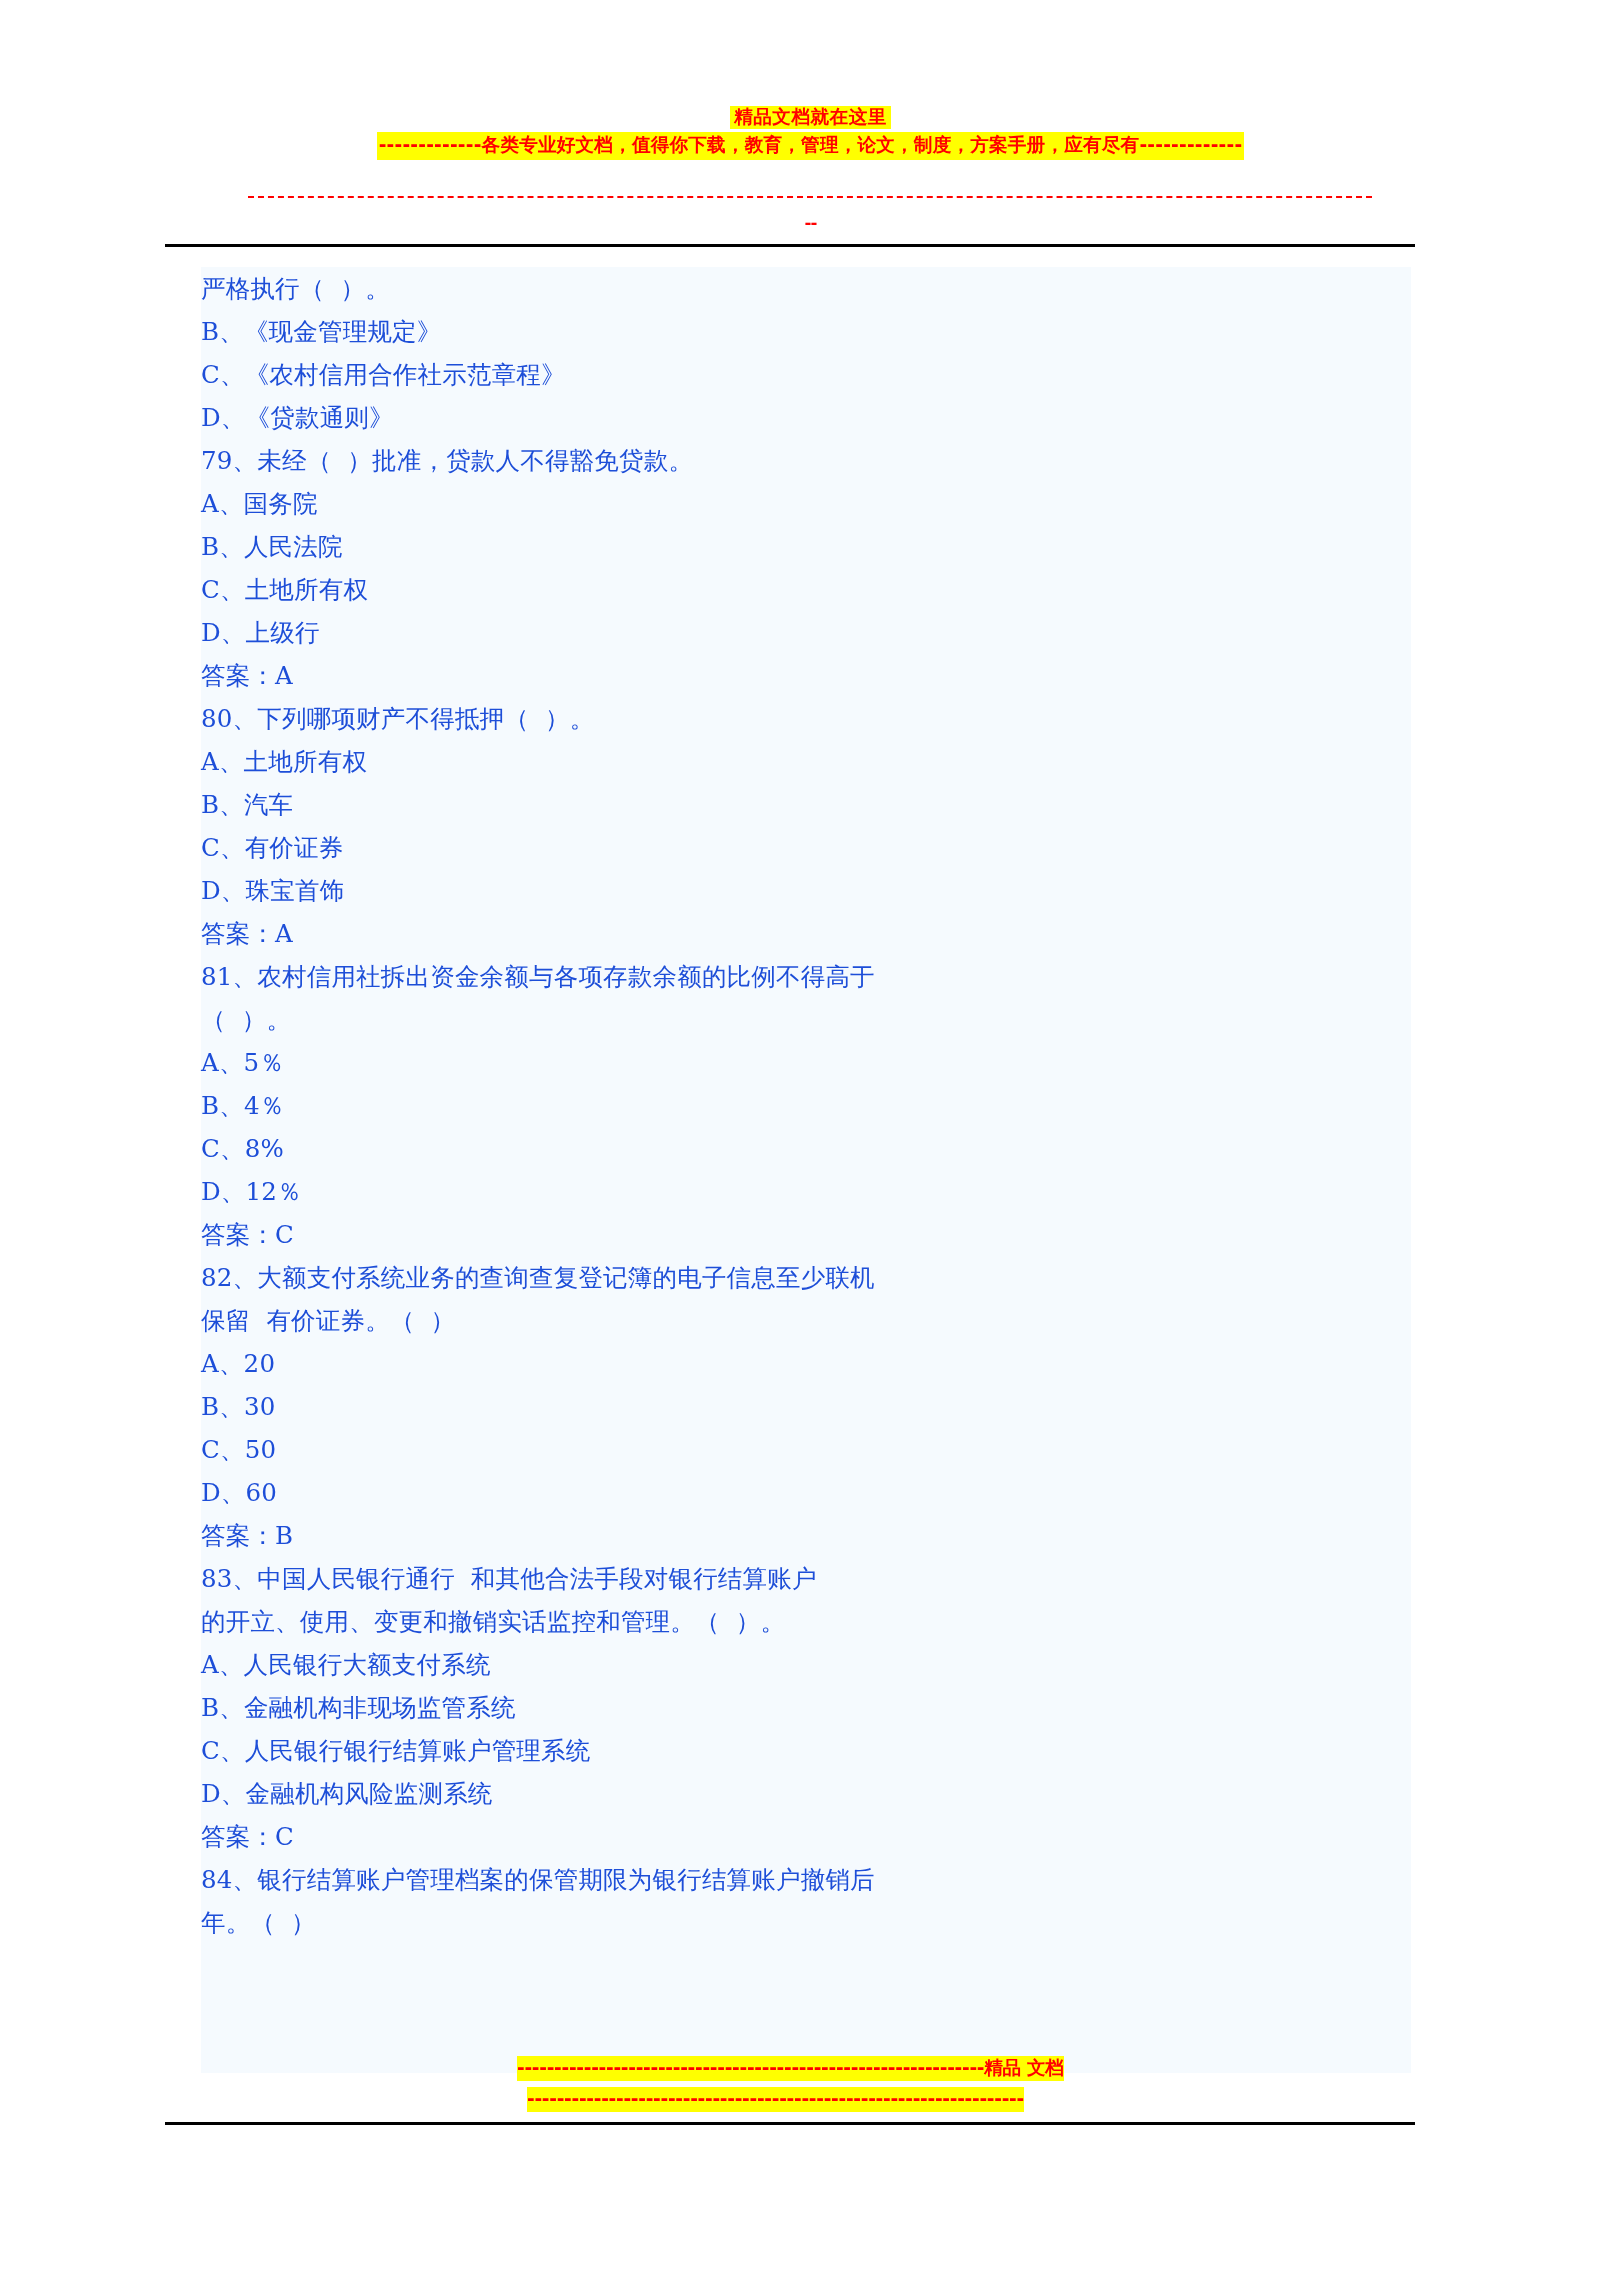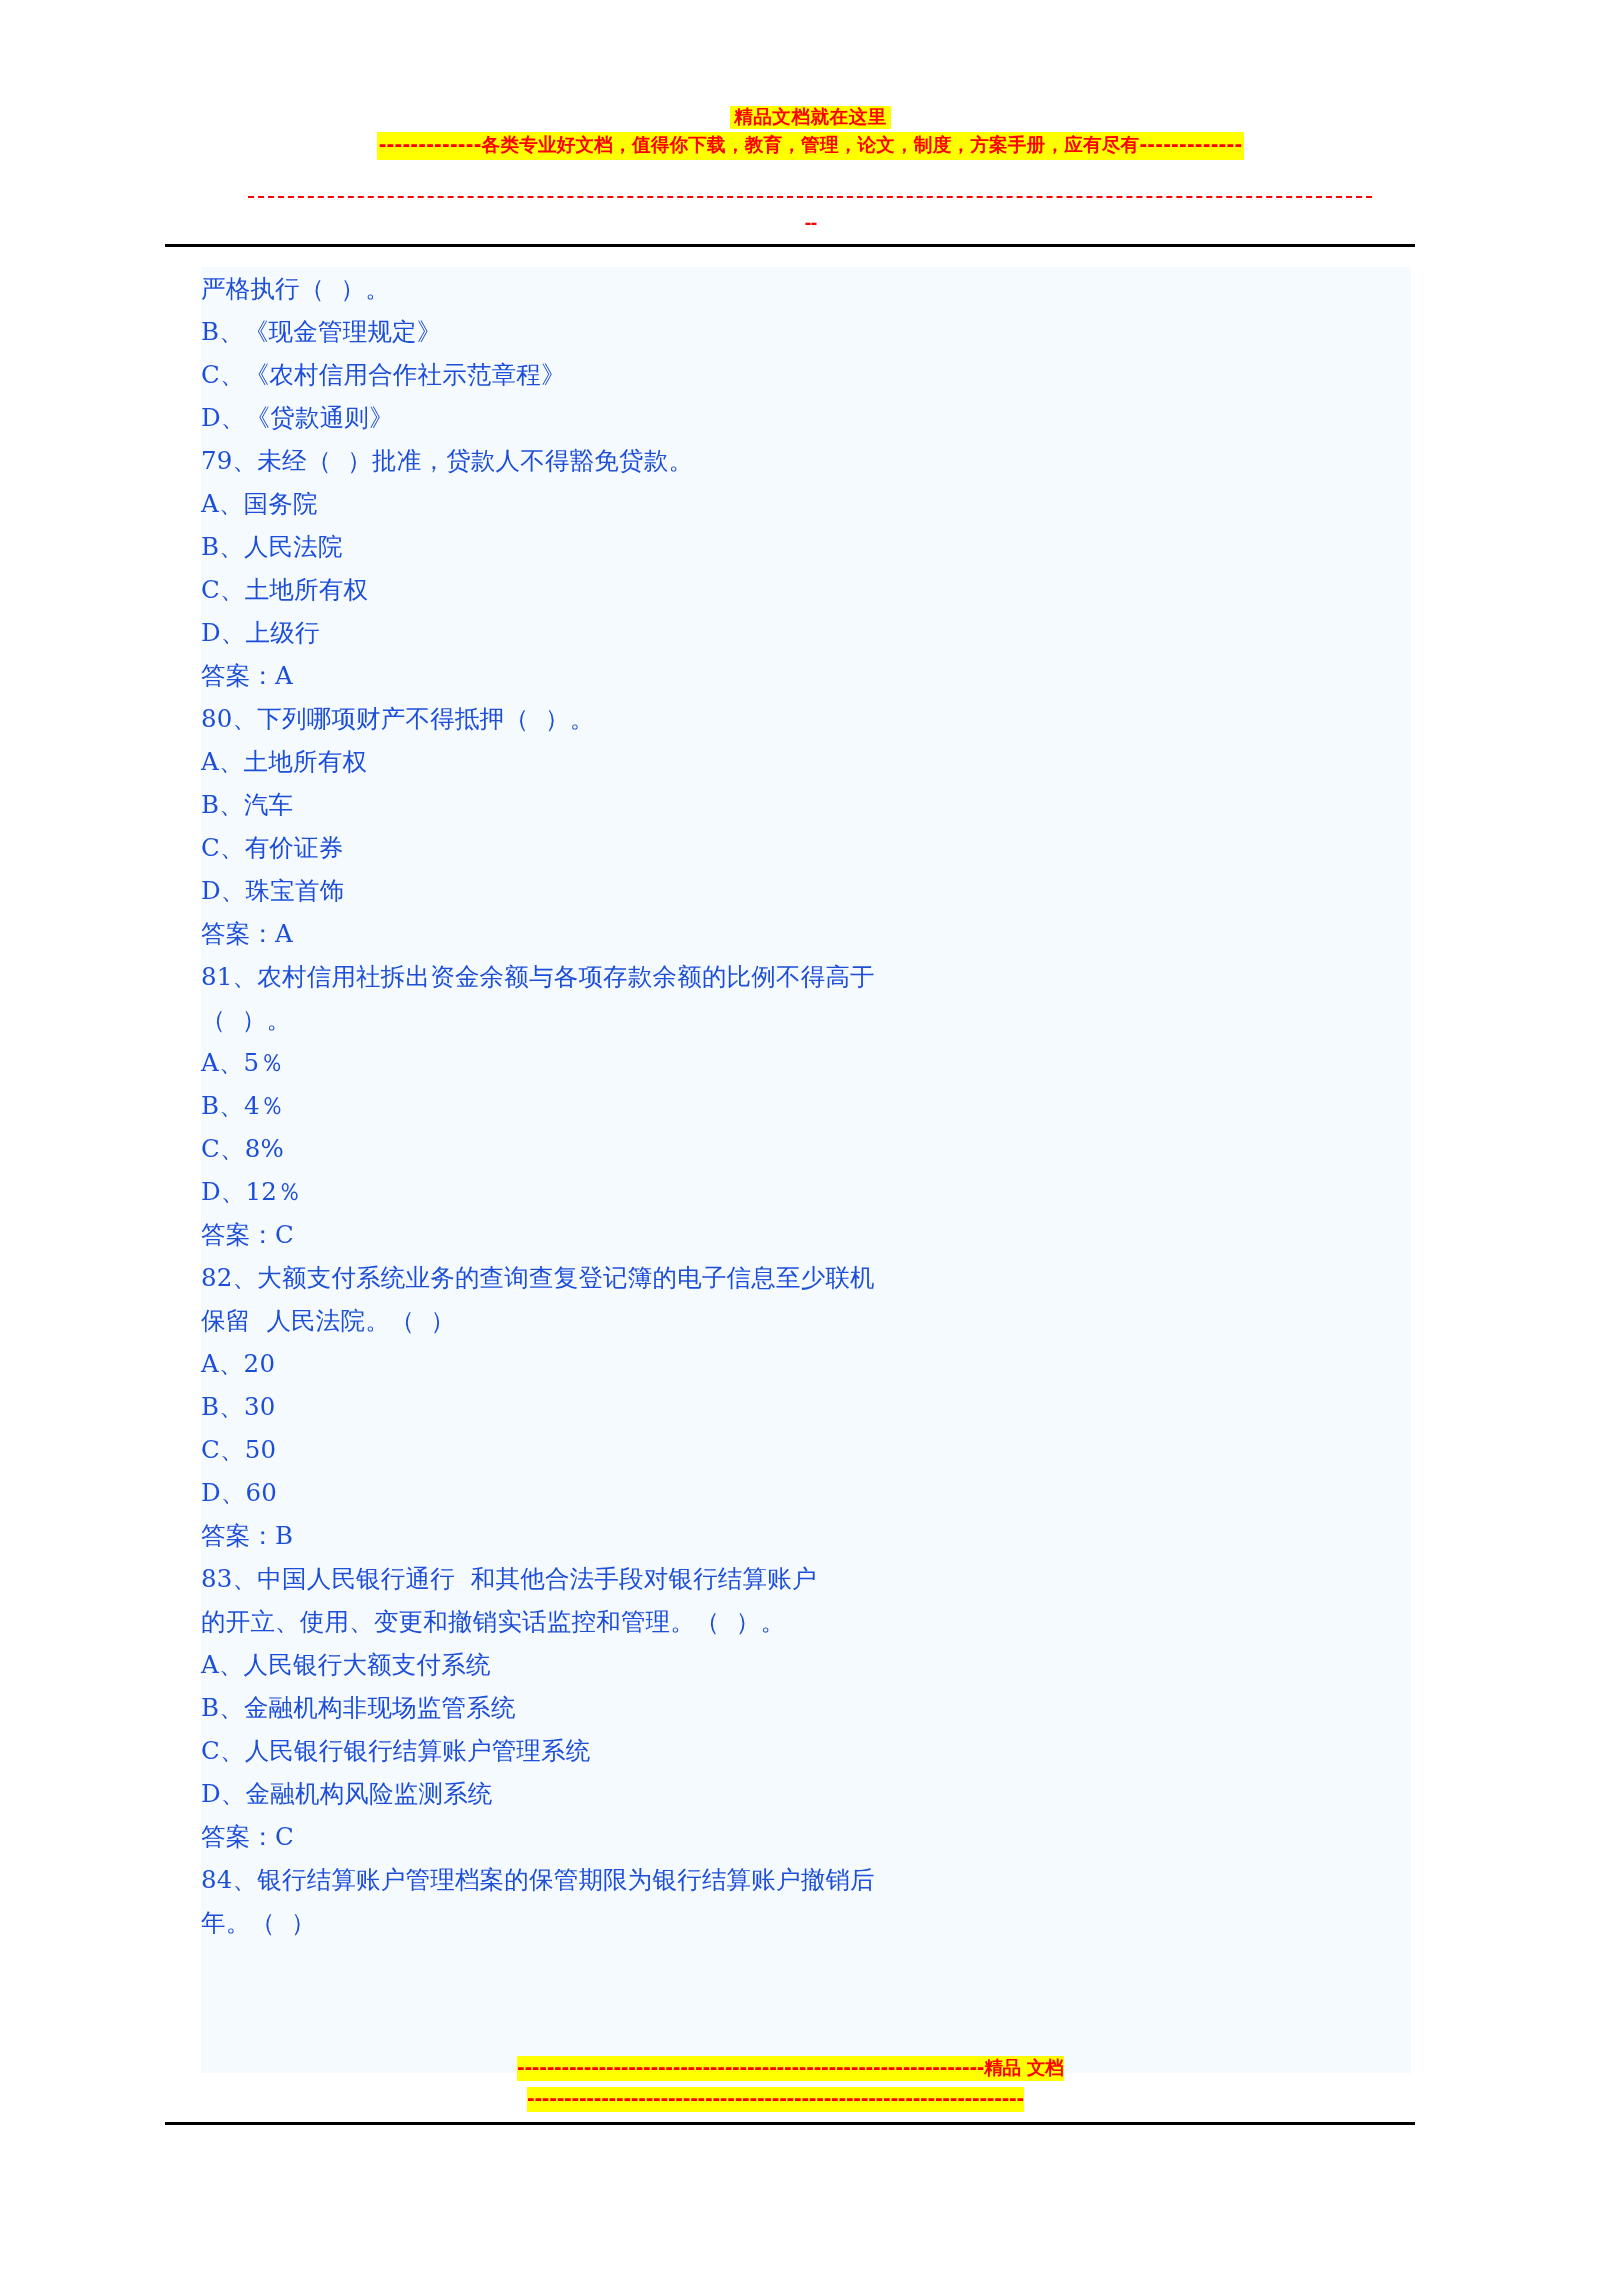--- a/index.html
+++ b/index.html
@@ -203,21 +203,21 @@
     <p class="line">D、珠宝首饰</p>
     <p class="line">答案：A</p>
     <p class="line">81、农村信用社拆出资金余额与各项存款余额的比例不得高于</p>
     <p class="line">（  ）。</p>
     <p class="line">A、5％</p>
     <p class="line">B、4％</p>
     <p class="line">C、8%</p>
     <p class="line">D、12％</p>
     <p class="line">答案：C</p>
     <p class="line">82、大额支付系统业务的查询查复登记簿的电子信息至少联机</p>
-    <p class="line">保留  人民法院。（  ）</p>
+    <p class="line">保留  有价证券。（  ）</p>
     <p class="line">A、20</p>
     <p class="line">B、30</p>
     <p class="line">C、50</p>
     <p class="line">D、60</p>
     <p class="line">答案：B</p>
     <p class="line">83、中国人民银行通行  和其他合法手段对银行结算账户</p>
     <p class="line">的开立、使用、变更和撤销实话监控和管理。（  ）。</p>
     <p class="line">A、人民银行大额支付系统</p>
     <p class="line">B、金融机构非现场监管系统</p>
     <p class="line">C、人民银行银行结算账户管理系统</p>

